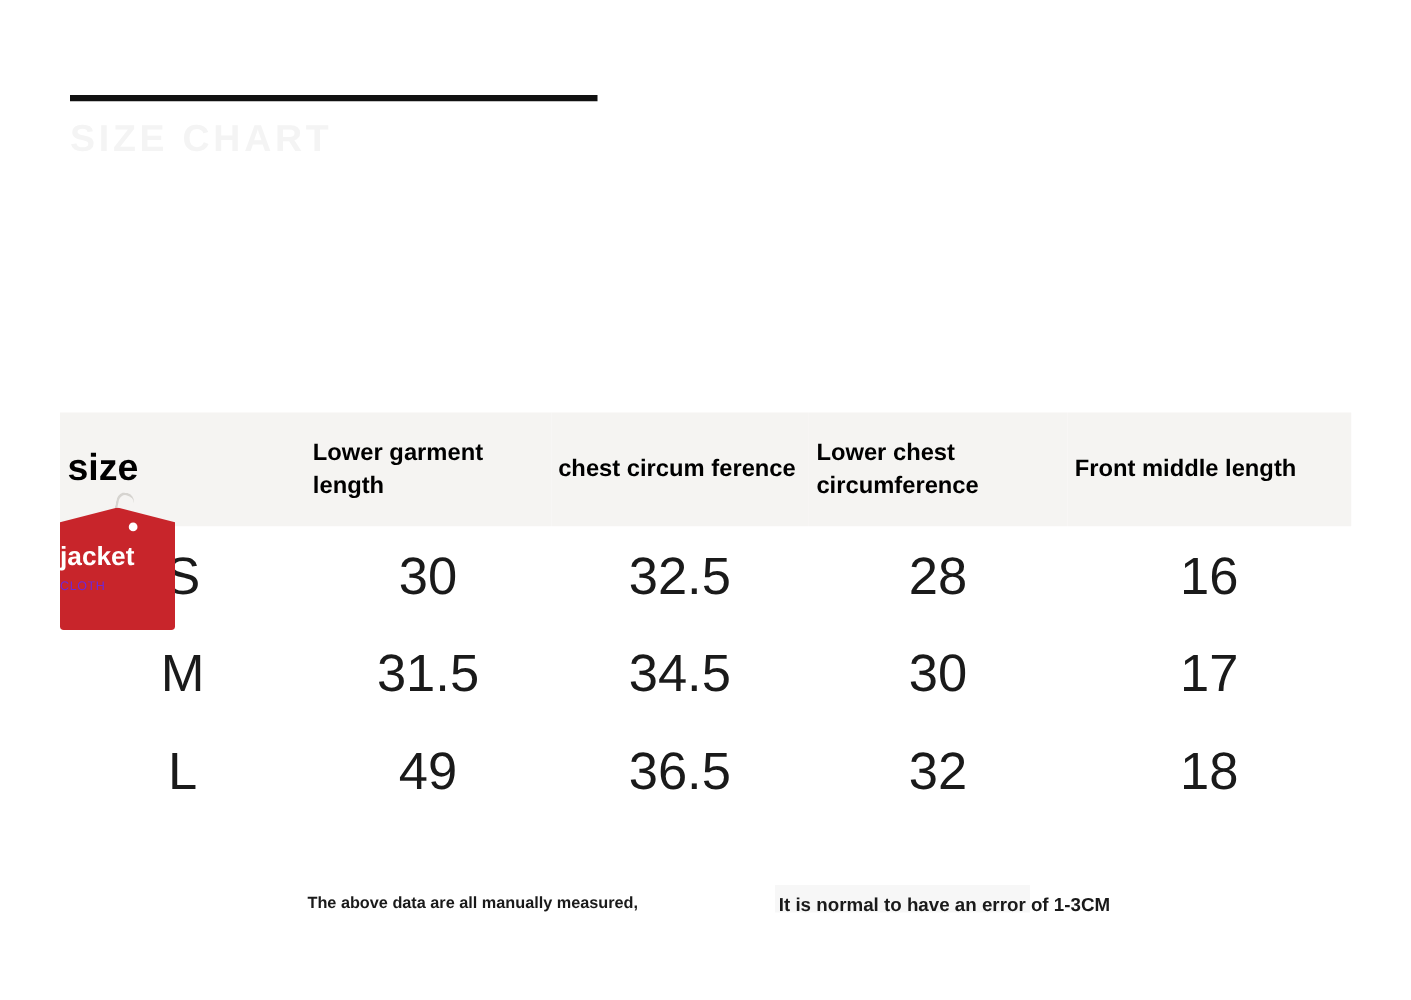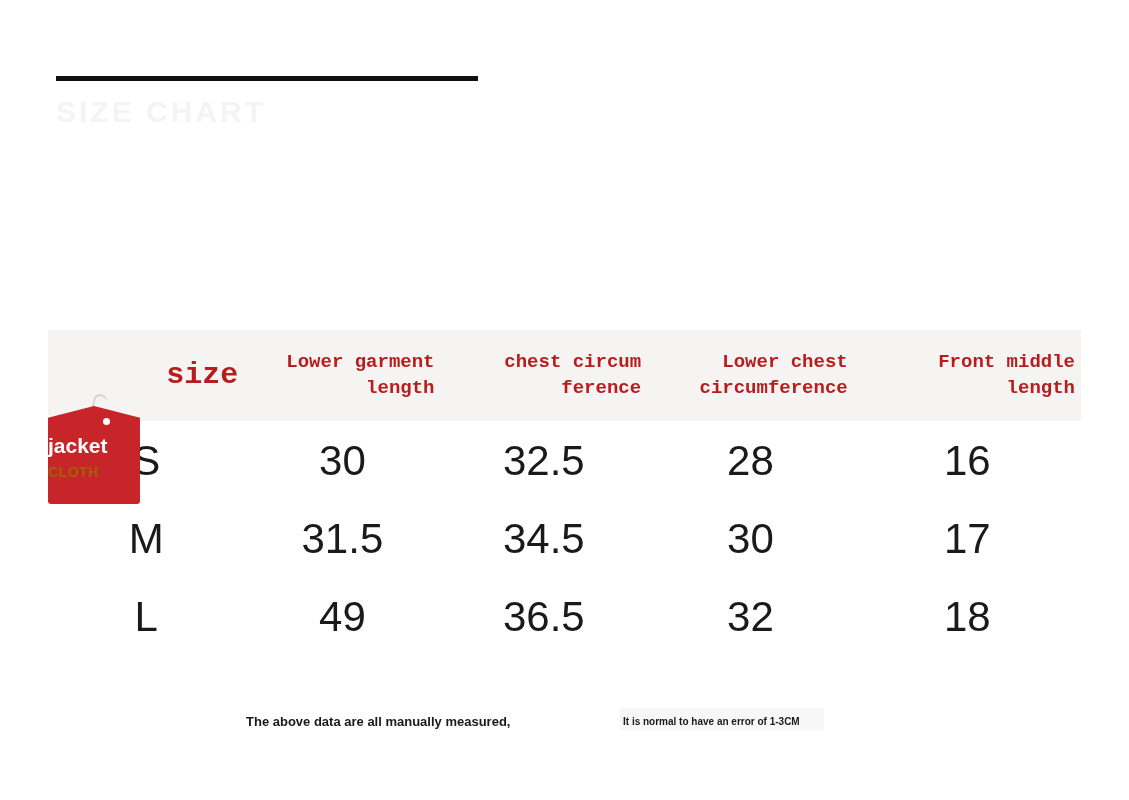--- a/index.html
+++ b/index.html
@@ -56,27 +56,27 @@
     width: 1033px;
     border-collapse: collapse;
     table-layout: fixed;
   }
   .size-table thead tr {
     background: #f5f4f2;
   }
   .size-table thead th {
     font-size: 19px;
     font-weight: 700;
-    color: #b91c1c;
+    color: #000000;
     padding: 20px 6px;
     height: 36px;
     vertical-align: middle;
-    text-align: right;
+    text-align: left;
     line-height: 1.35;
-    font-family: Liberation Mono, monospace;
+    font-family: Liberation Sans, sans-serif;
   }
   .size-table thead th.col-size {
     font-size: 30px;
     font-weight: 700;
   }
   .size-table tbody td {
     text-align: center;
     font-size: 42px;
     font-weight: 400;
     color: #1a1a1a;
@@ -138,42 +138,42 @@
     font-size: 21px;
     font-weight: 700;
     color: #ffffff;
     font-family: "Liberation Sans", sans-serif;
   }
   .tag-label-sub {
     position: absolute;
     left: 0;
     right: 0;
     top: 68px;
-    font-size: 14px;
-    font-weight: 700;
+    font-size: 10px;
+    font-weight: 400;
     letter-spacing: 0.5px;
-    color: #a16207;
+    color: #6d28d9;
     font-family: "Liberation Sans", sans-serif;
   }
 
   
   .note-left {
     position: absolute;
     left: 246px;
     top: 714px;
     font-size: 13px;
     font-weight: 700;
     color: #1a1a1a;
     white-space: nowrap;
   }
   .note-right {
     position: absolute;
     left: 578px;
     top: 716px;
-    font-size: 10px;
+    font-size: 15px;
     font-weight: 700;
     color: #1a1a1a;
     white-space: nowrap;
     padding-left: 45px;
   }
   .note-strip {
     position: absolute;
     left: 620px;
     top: 708px;
     width: 204px;

